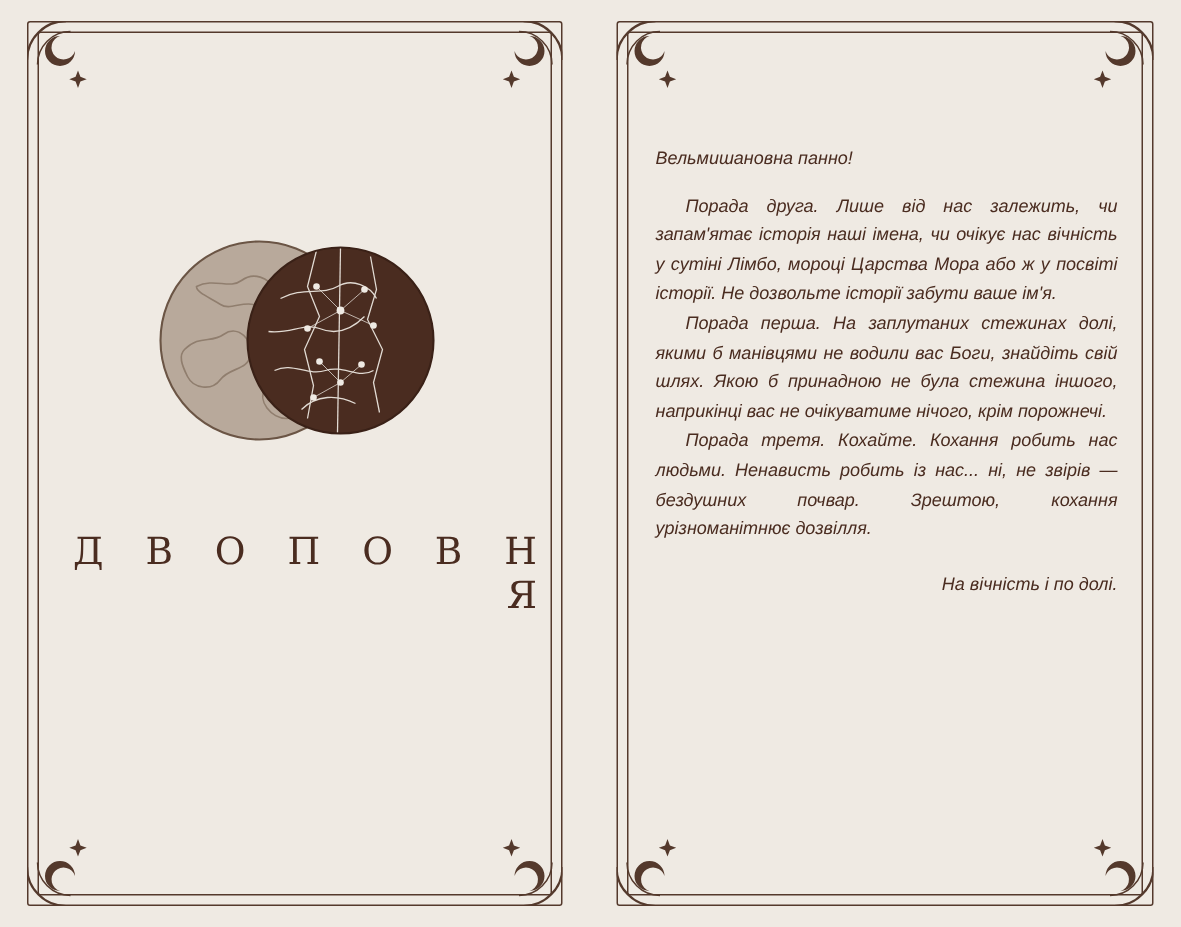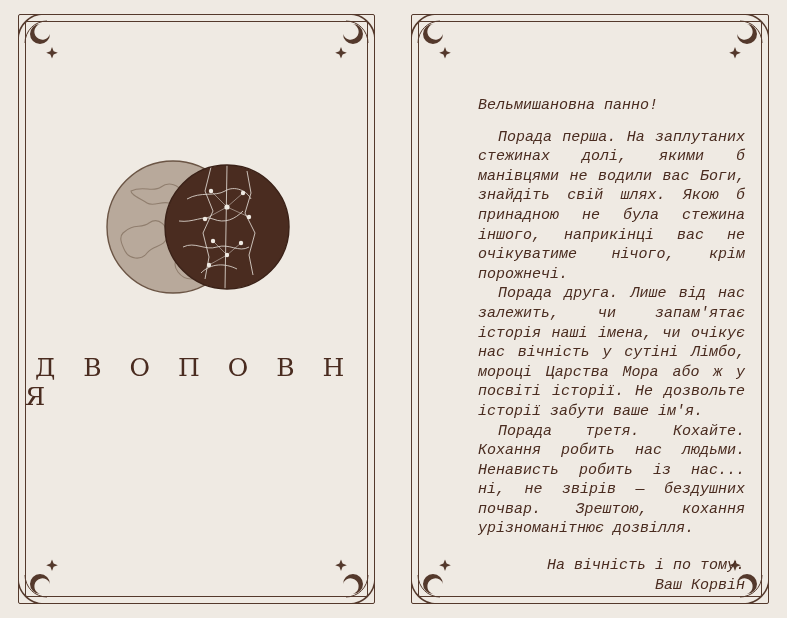--- a/index.html
+++ b/index.html
@@ -86,37 +86,36 @@
     height: 160px;
     position: relative;
   }
   .emblem svg { display: block; }
   .booktitle {
     margin-top: 46px;
     font-family: "DejaVu Serif", serif;
     font-size: 25px;
     letter-spacing: 10px;
     color: #4a2c20;
-    text-align: left;
+    text-align: right;
     text-indent: 10px;
     font-weight: 400;
   }
 
   
   .letter {
     position: absolute;
     left: 44px;
     right: 42px;
     top: 96px;
-    font-family: Liberation Mono, monospace;
-    font-size: 15px;
+    font-family: Liberation Sans, sans-serif;
+    font-size: 12px;
     line-height: 19.6px;
     color: #4a2c20;
     font-style: italic;
-    margin-left: 41px;
   }
   .letter p {
     margin: 0;
     text-align: justify;
   }
   .salutation {
     margin-bottom: 12px !important;
     text-align: left !important;
   }
   .para {
@@ -249,23 +248,22 @@
       <svg width="58" height="58" viewBox="0 0 58 58">
         <path d="M0 26 A26 26 0 0 1 26 0" fill="none" stroke="#54392c" stroke-width="1.5"></path>
         <path d="M7 29 A22 22 0 0 1 29 7" fill="none" stroke="#54392c" stroke-width="1"></path>
         <path d="M22 10 a10 10 0 1 0 10 10 a8 8 0 1 1 -10 -10 z" fill="#54392c"></path>
         <path d="M34 33 l1.6 4.2 4.2 1.6 -4.2 1.6 -1.6 4.2 -1.6 -4.2 -4.2 -1.6 4.2 -1.6 z" fill="#54392c"></path>
       </svg>
     </div>
 
     <div class="letter">
       <p class="salutation">Вельмишановна панно!</p>
+      <p class="para">Порада друга. Лише від нас залежить, чи запам'ятає історія наші імена, чи очікує нас вічність у сутіні Лімбо, мороці Царства Мора або ж у посвіті історії. Не дозвольте історії забути ваше ім'я.</p>
       <p class="para">Порада перша. На заплутаних стежинах долі, якими б манівцями не водили вас Боги, знайдіть свій шлях. Якою б принадною не була стежина іншого, наприкінці вас не очікуватиме нічого, крім порожнечі.</p>
-      <p class="para">Порада друга. Лише від нас залежить, чи запам'ятає історія наші імена, чи очікує нас вічність у сутіні Лімбо, мороці Царства Мора або ж у посвіті історії. Не дозвольте історії забути ваше ім'я.</p>
       <p class="para">Порада третя. Кохайте. Кохання робить нас людьми. Ненависть робить із нас... ні, не звірів — бездушних почвар. Зрештою, кохання урізноманітнює дозвілля.</p>
       <p class="signature">
-        <span>На вічність і по тому.</span>
-        <span>Ваш Корвін</span>
+        <span>На вічність і по долі.</span>
       </p>
     </div>
   </div>
 
 </div>
 
 </body></html>

